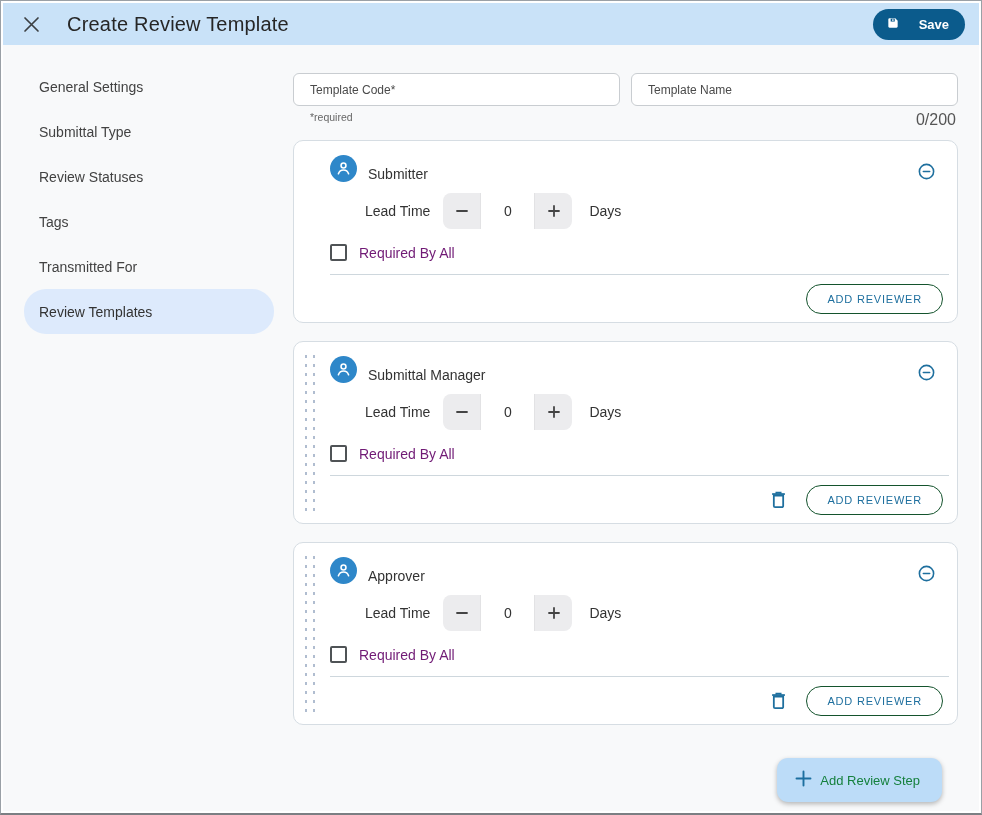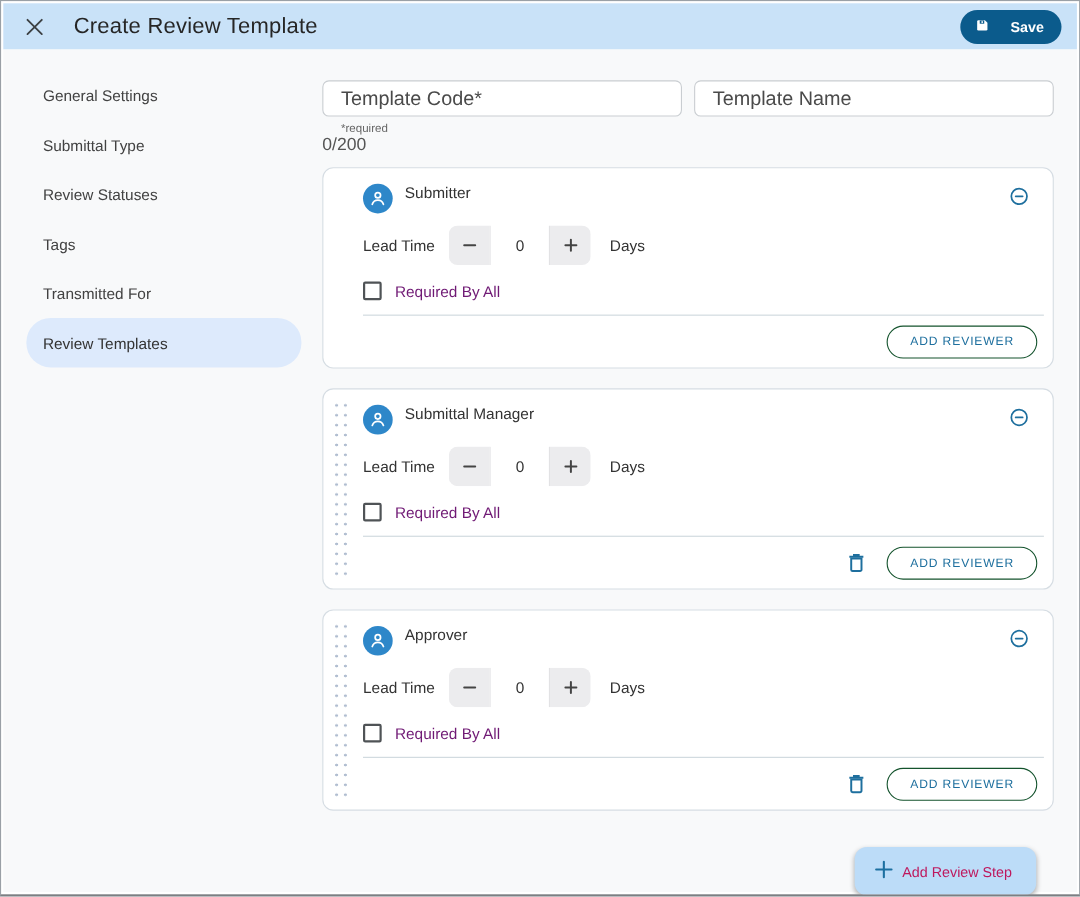--- a/index.html
+++ b/index.html
@@ -66,28 +66,28 @@
   .content { flex: 1; padding: 28px 21px 0 10px; }
   
   .fields-row { display: flex; gap: 11px; }
   .field-wrap { flex: 1; }
   .text-input {
     width: 100%;
     height: 33px;
     border: 1px solid #c9cdd1;
     border-radius: 6px;
     padding: 0 16px;
-    font-size: 18px;
+    font-size: 12px;
     font-family: "Liberation Sans", sans-serif;
     background: #fff;
     color: #333;
     outline: none;
   }
   .text-input::placeholder { color: #4a4a4a; opacity: 1; }
-  .helper-row { display: flex; justify-content: space-between; margin-top: 5px; flex-direction: column; }
+  .helper-row { display: flex; justify-content: space-between; margin-top: 5px; }
   .helper-text { font-size: 10.5px; color: #666; padding-left: 17px; }
   .counter-text { font-size: 16px; color: #555; padding-right: 2px; }
   
   .card {
     position: relative;
     background: #fff;
     border: 1px solid #d6dde3;
     border-radius: 10px;
     margin-top: 11px;
     padding: 14px 20px 0 36px;
@@ -95,36 +95,36 @@
   .card + .card { margin-top: 18px; }
   .drag-handle {
     position: absolute;
     left: 7px; top: 9px; bottom: 9px;
     width: 17px;
     background-image: radial-gradient(circle, #b0bdd0 1.15px, transparent 1.45px);
     background-size: 8px 9px;
     background-position: 1px 1px;
     cursor: grab;
   }
-  .card-head { display: flex; align-items: flex-start; }
+  .card-head { display: flex; align-items: flex-end; }
   .avatar {
     width: 27px; height: 27px;
     border-radius: 50%;
     background: #2e87c9;
     display: flex; align-items: center; justify-content: center;
     flex-shrink: 0;
   }
   .step-name { margin-left: 11px; font-size: 14px; color: #333; }
   .remove-step-btn {
     margin-left: auto;
     background: none; border: none; cursor: pointer;
     width: 22px; height: 22px;
     display: flex; align-items: center; justify-content: center;
   }
-  .lead-row { display: flex; align-items: center; margin-top: 11px; }
+  .lead-row { display: flex; align-items: center; margin-top: 11px; margin-left: 35px; }
   .lead-label { font-size: 14px; color: #333; }
   .stepper {
     display: flex;
     margin-left: 13px;
     border-radius: 8px;
     overflow: hidden;
     height: 36px;
   }
   .stepper-btn {
     width: 37px; height: 36px;
@@ -182,21 +182,21 @@
     cursor: pointer;
   }
   
   .footer-row { display: flex; justify-content: flex-end; margin-top: 33px; padding-right: 16px; }
   .add-step-btn {
     height: 44px;
     padding: 0 22px 0 18px;
     background: #bcdcf8;
     border: none;
     border-radius: 11px;
-    color: #be185d;
+    color: #15803d;
     font-size: 13px;
     font-weight: 500;
     font-family: "Liberation Sans", sans-serif;
     display: flex; align-items: center; gap: 8px;
     box-shadow: 0 2px 5px rgba(0,0,0,0.28);
     cursor: pointer;
   }
 </style>
 </head>
 <body>

